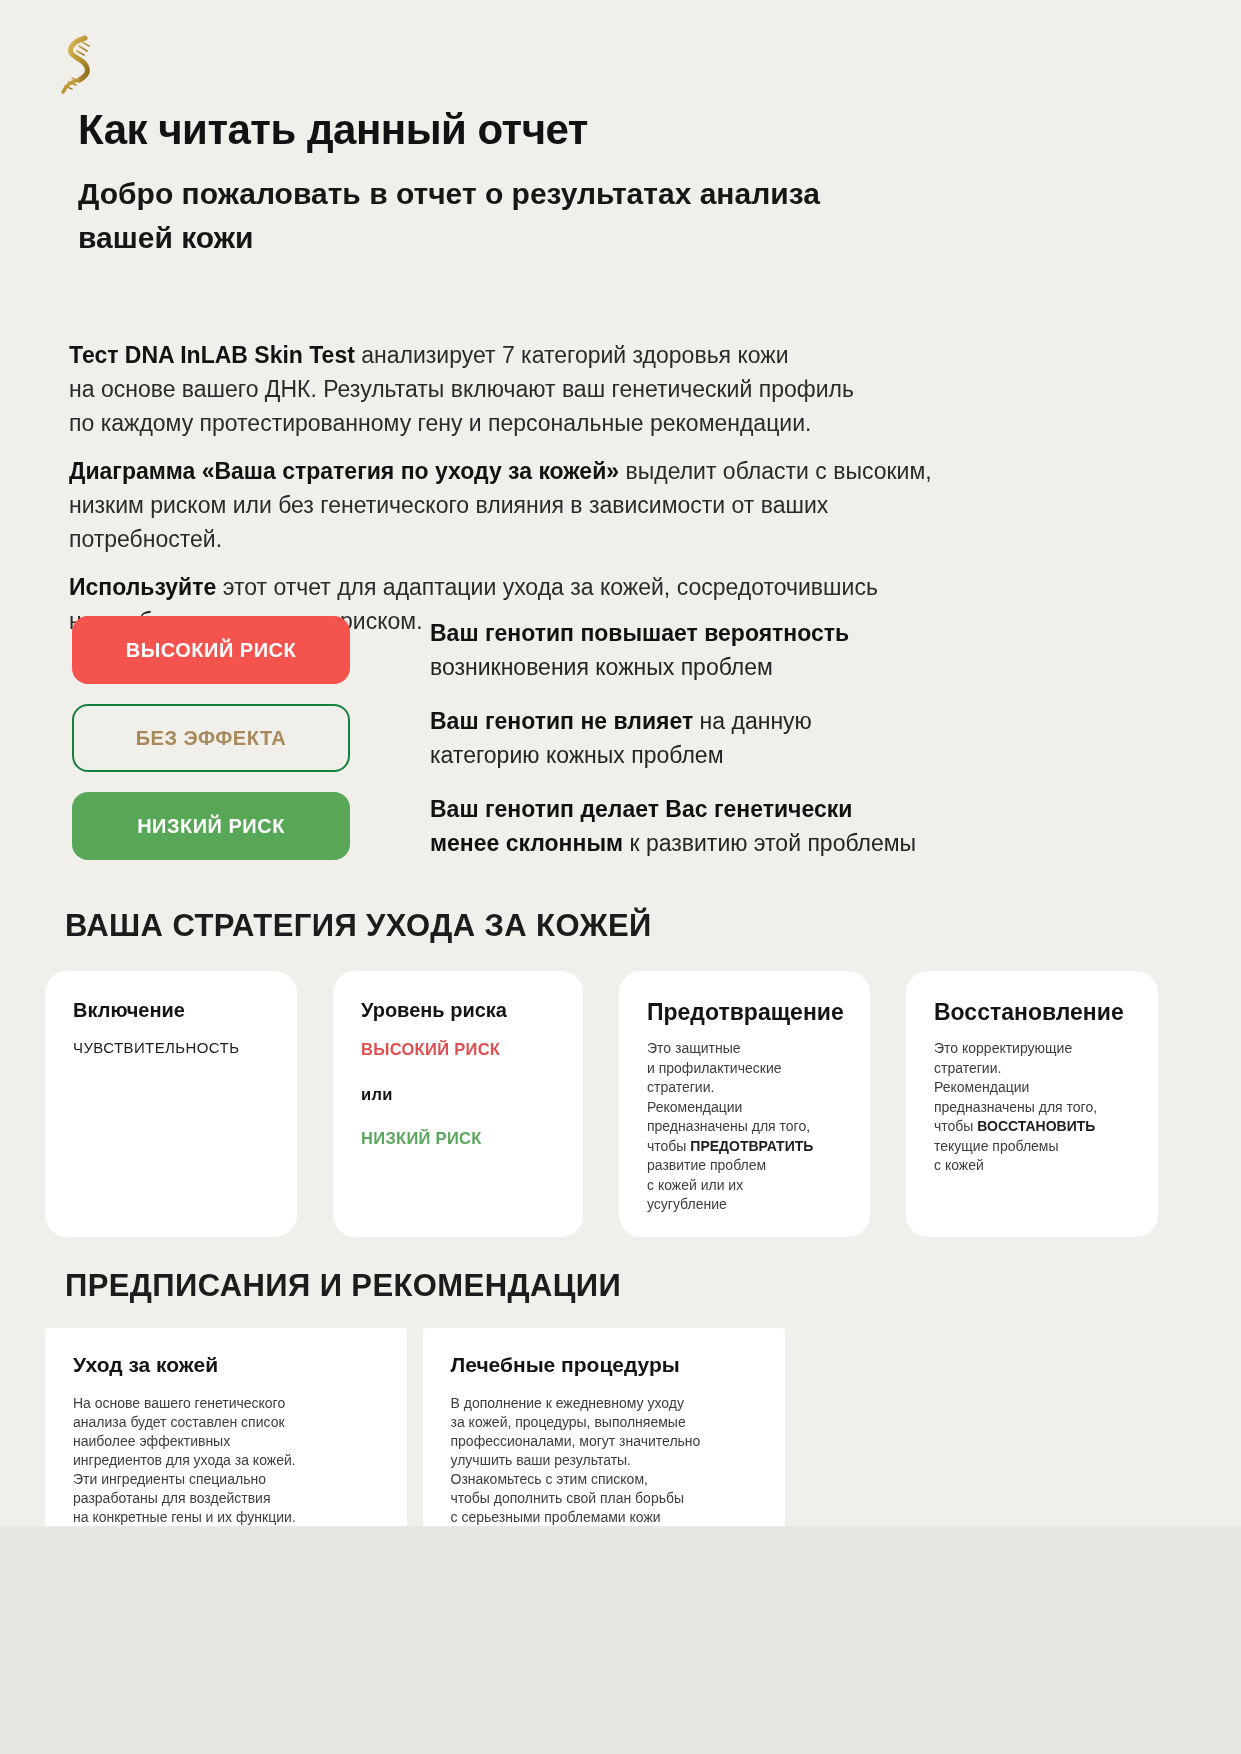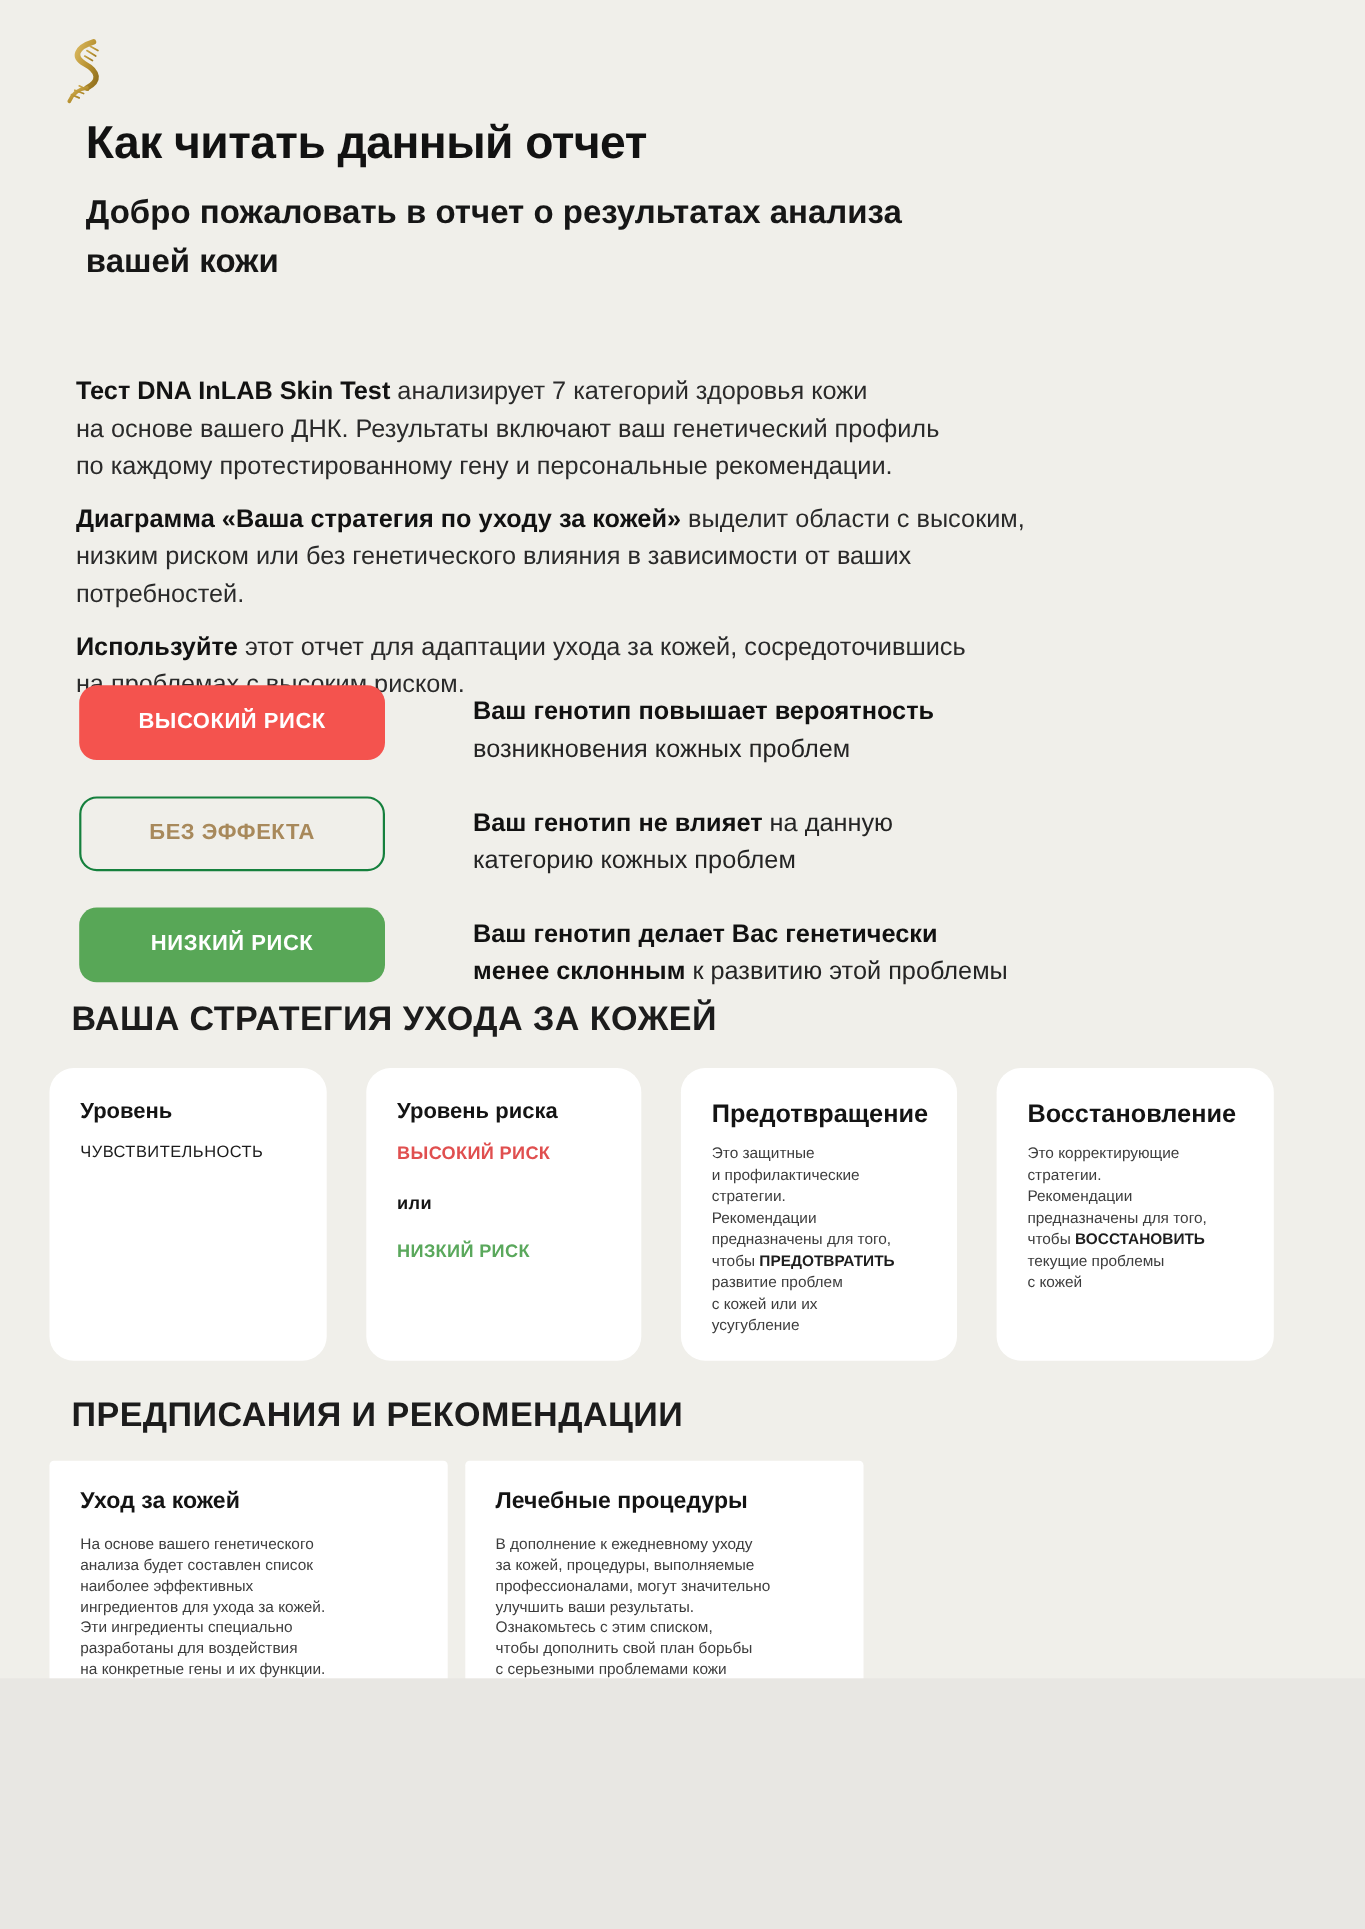--- a/index.html
+++ b/index.html
@@ -43,21 +43,21 @@
     height:68px;border-radius:16px;
     display:flex;align-items:center;justify-content:center;
     font-size:20px;font-weight:700;letter-spacing:.5px;
     box-sizing:border-box;
   }
   .badge.high{background:#f4534e;color:#ffffff;}
   .badge.none{background:transparent;border:2px solid #15803d;color:#a8895b;}
   .badge.low{background:#58a757;color:#ffffff;}
   .legend-desc{
     font-size:23px;line-height:34px;color:#242424;
-    white-space:pre-line;max-width:520px;margin-top:13px;
+    white-space:pre-line;max-width:520px;
   }
   .legend-desc b{font-weight:700;color:#111;}
   
   .section-heading{
     position:absolute;left:65px;margin:0;
     font-size:31px;font-weight:600;letter-spacing:.4px;color:#1c1c1c;
   }
   .section-heading.strategy{top:908px;}
   .section-heading.recommendations{top:1268px;}
   
@@ -162,21 +162,21 @@
       <div class="badge low">НИЗКИЙ РИСК</div>
       <div class="legend-desc"><b>Ваш генотип делает Вас генетически
 менее склонным</b><span> к развитию этой проблемы</span></div>
     </div>
   </div>
 
   <h2 class="section-heading strategy">ВАША СТРАТЕГИЯ УХОДА ЗА КОЖЕЙ</h2>
 
   <div class="strategy-grid">
     <div class="card">
-      <h3 class="card-title">Уровень</h3>
+      <h3 class="card-title">Включение</h3>
       <div class="card-value">ЧУВСТВИТЕЛЬНОСТЬ</div>
     </div>
     <div class="card">
       <h3 class="card-title">Уровень риска</h3>
       <div class="risk-line red">ВЫСОКИЙ РИСК</div>
       <div class="risk-line or">или</div>
       <div class="risk-line green">НИЗКИЙ РИСК</div>
     </div>
     <div class="card">
       <h3 class="card-title big">Предотвращение</h3>

